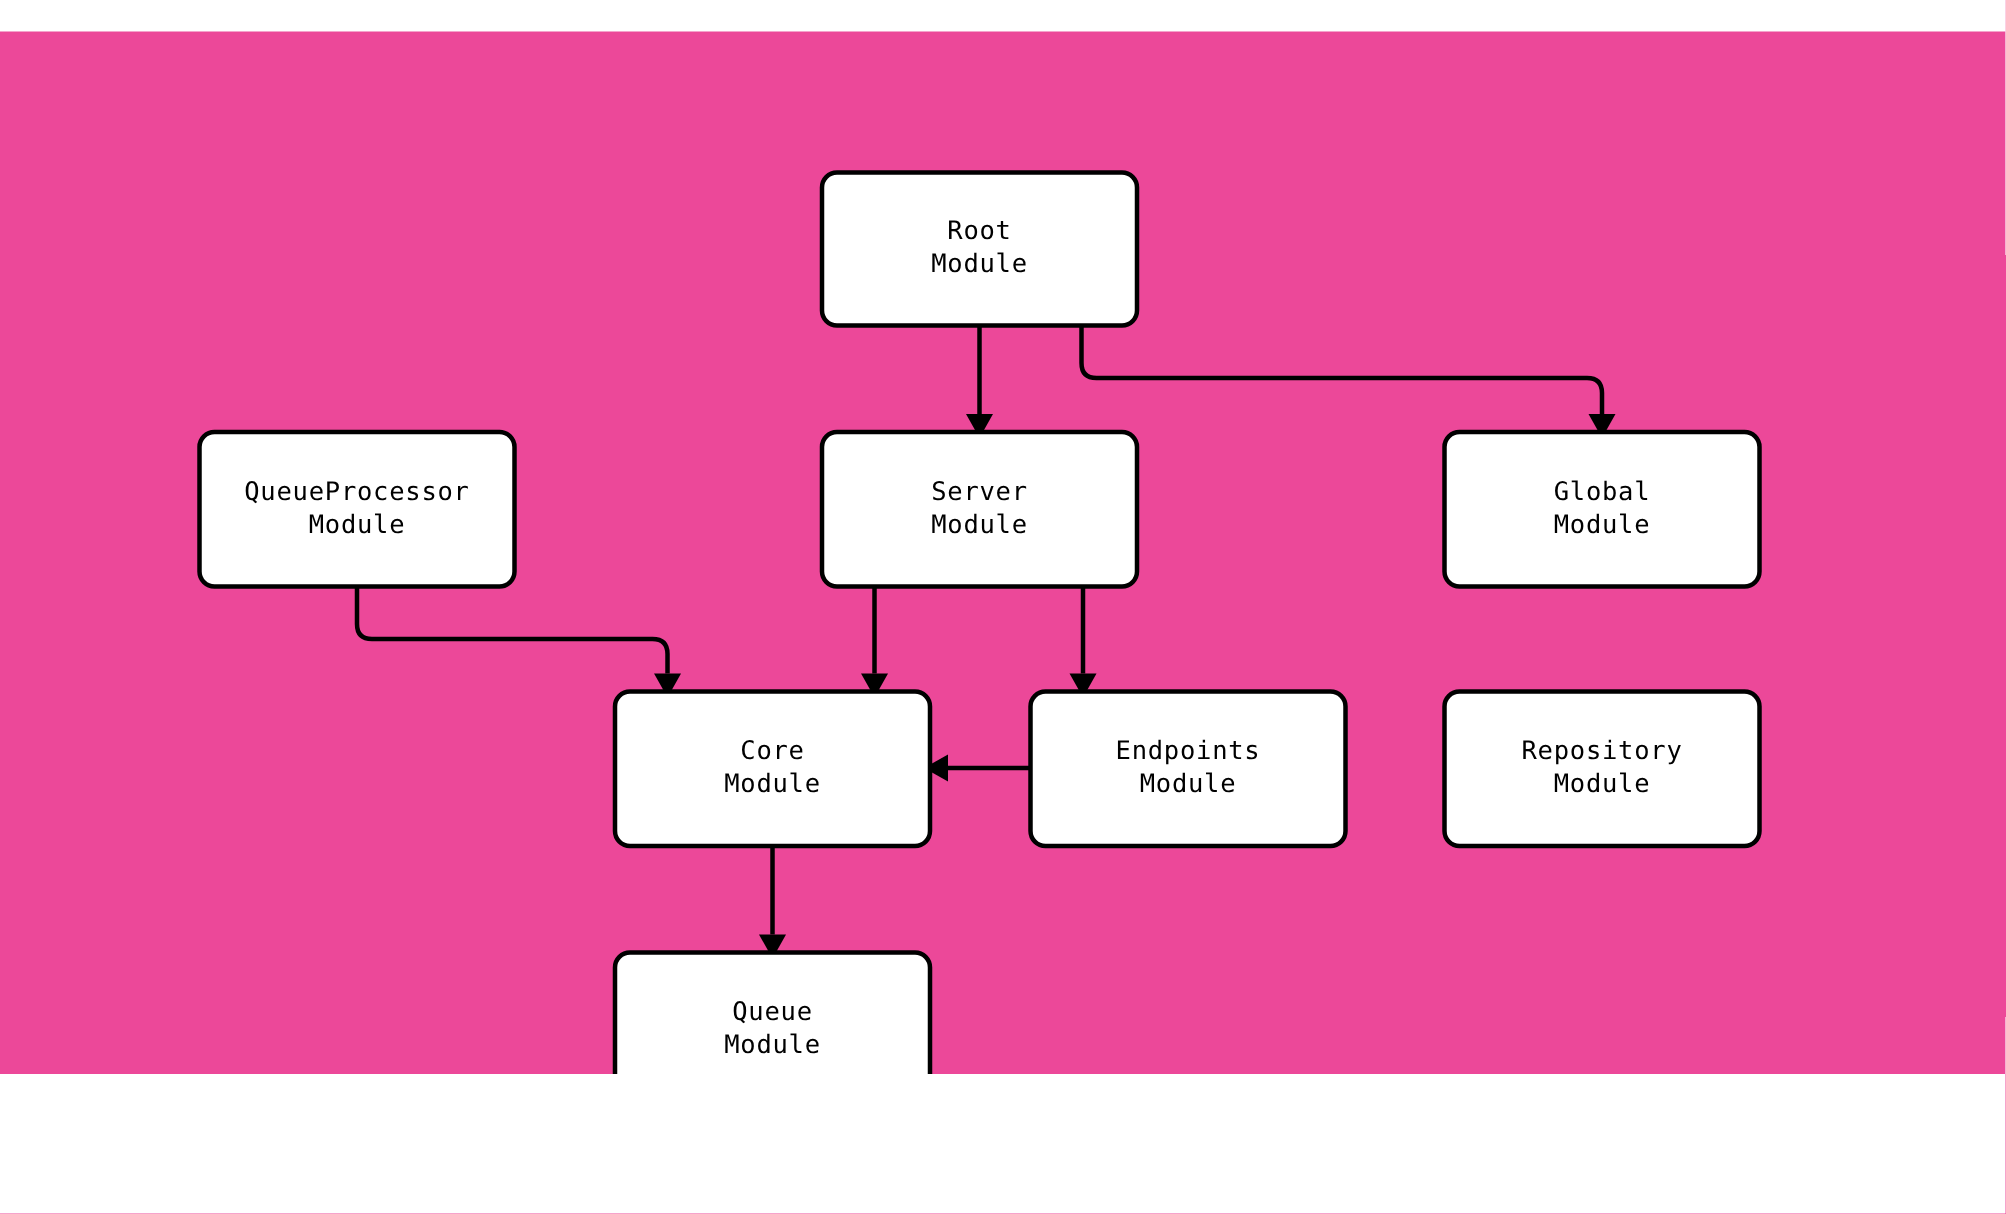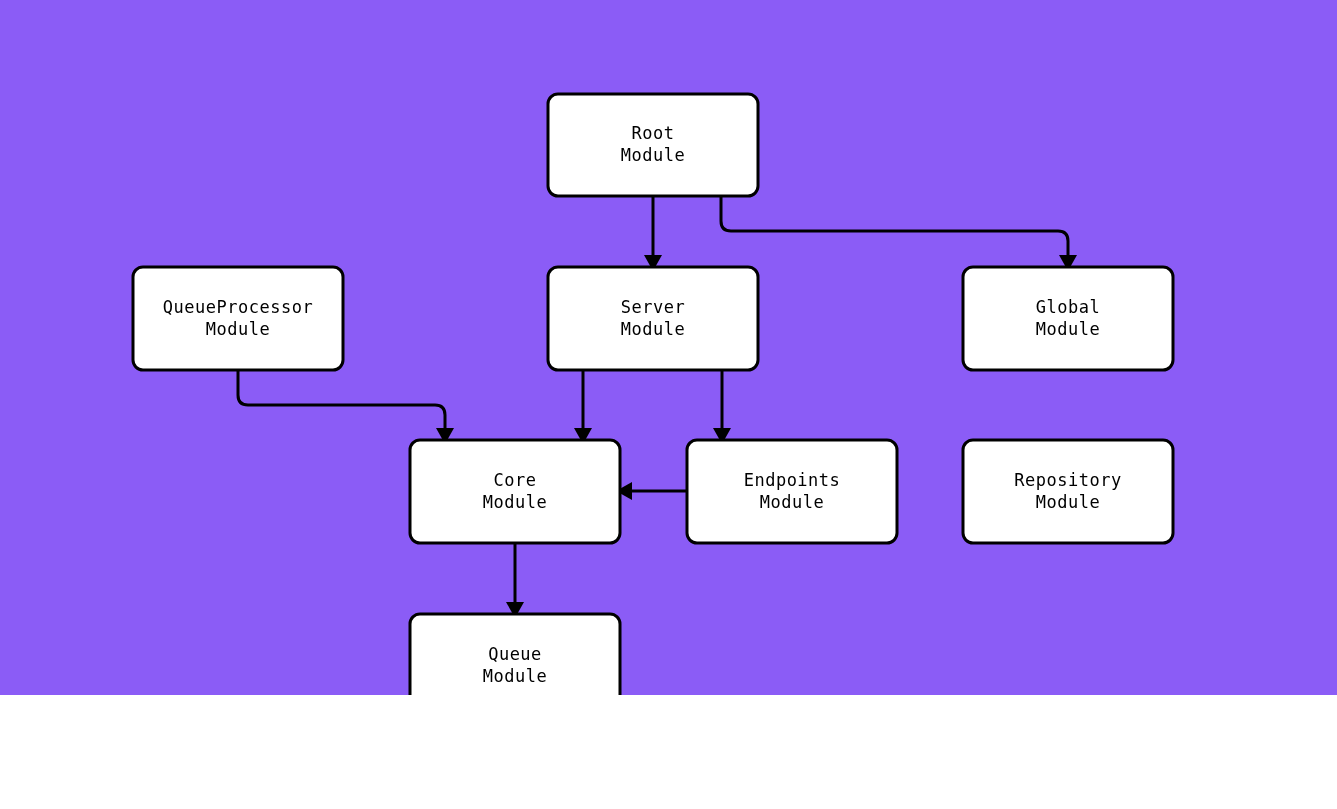--- a/index.html
+++ b/index.html
@@ -5,23 +5,24 @@
 <style>
   html, body {
     margin: 0;
     padding: 0;
     background: #ffffff;
   }
   #diagram-root {
     position: relative;
     width: 1337px;
     height: 695px;
-    background: #8b5cf6;
+    background: #ec4899;
     overflow: hidden;
     font-family: "DejaVu Sans Mono", "Liberation Mono", monospace;
+    margin-top: 21px;
   }
   #diagram-svg {
     position: absolute;
     top: 0;
     left: 0;
     width: 1337px;
     height: 809px;
     display: block;
   }
   .node-rect {

